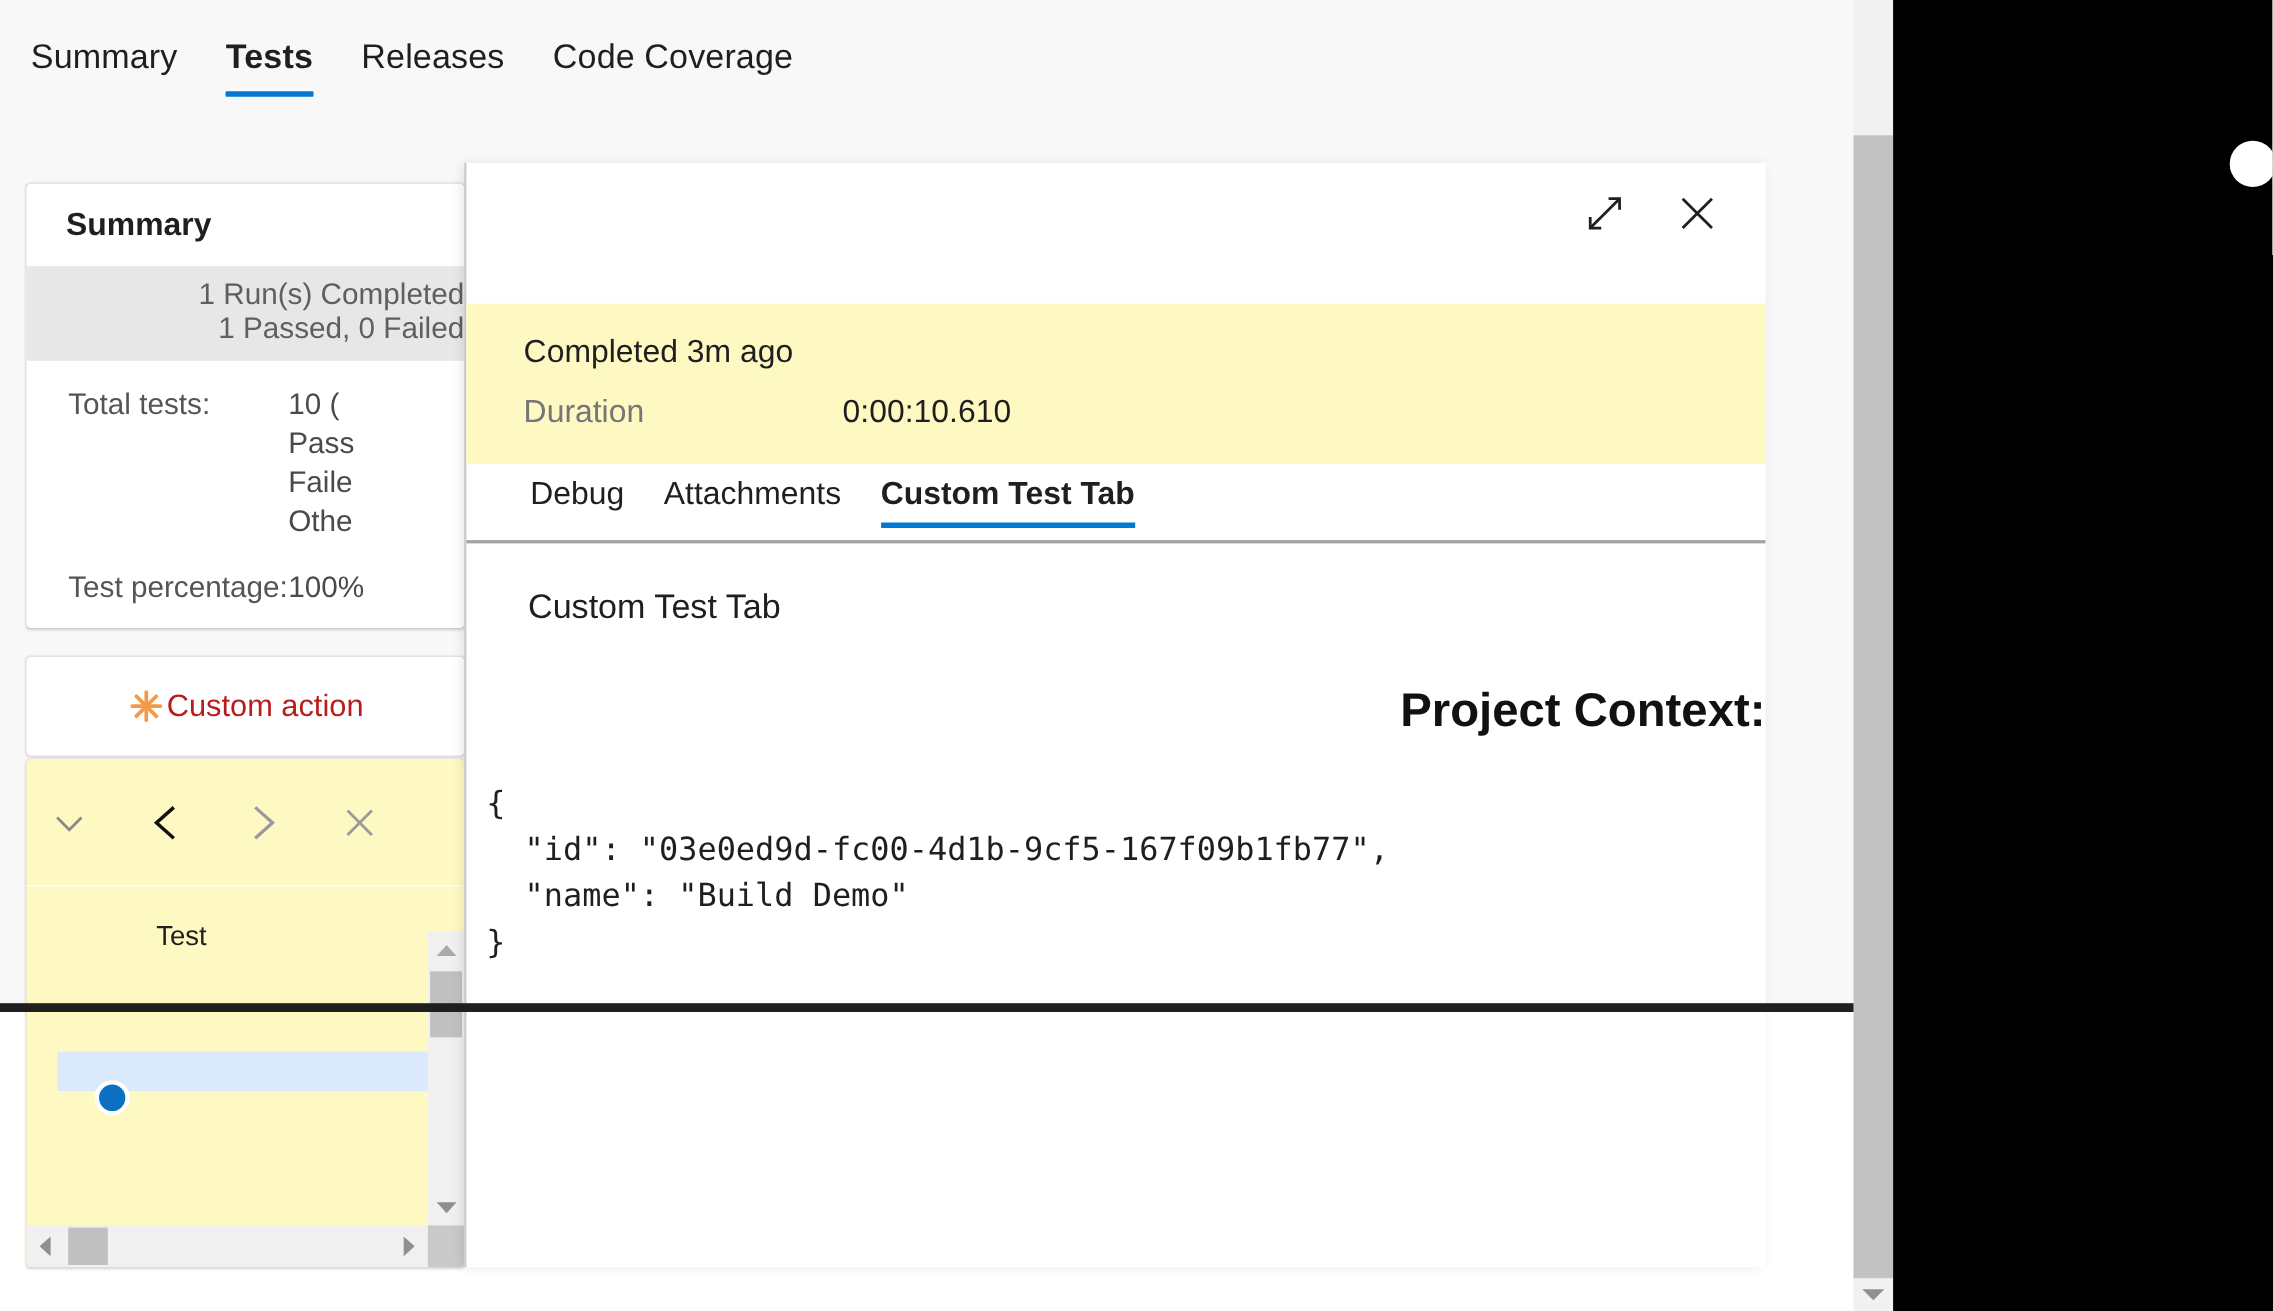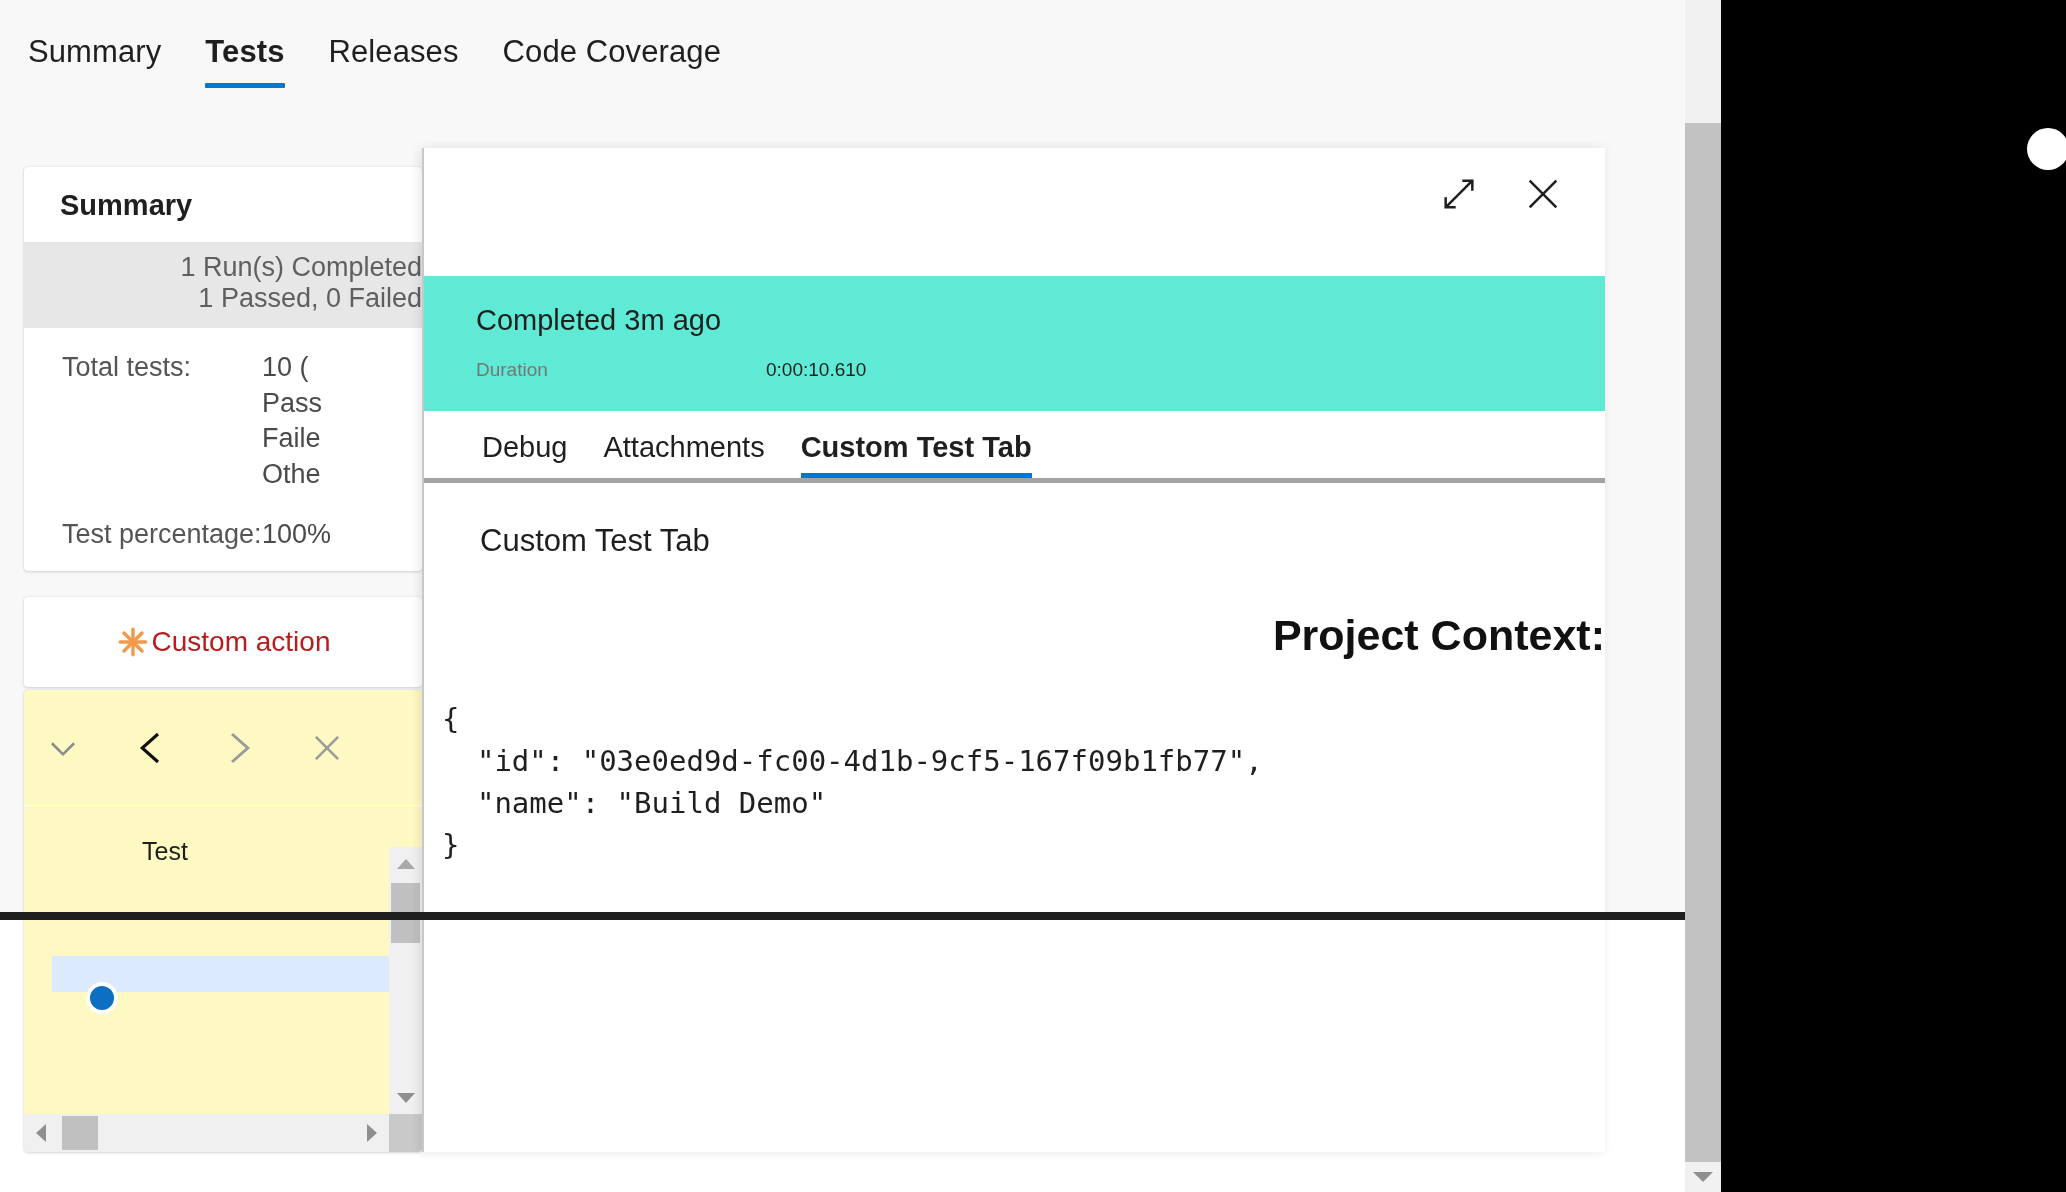--- a/index.html
+++ b/index.html
@@ -111,30 +111,30 @@
     position: absolute; left: 422px; top: 148px; width: 1183px; height: 1004px;
     background: #ffffff;
     border-left: 2px solid #c8c8c8;
     box-shadow: -2px 0 10px rgba(0,0,0,.10);
   }
   .modal-header { position: relative; height: 128px; }
   .modal-actions { position: absolute; right: 40px; top: 24px; display: flex; gap: 40px; }
   .mh-btn { width: 44px; height: 44px; display: flex; align-items: center; justify-content: center; cursor: pointer; }
 
   .modal-info {
-    background: #5eead4; padding: 28px 0 30px 0;
+    background: #fef9c3; padding: 28px 0 30px 0;
   }
   .info-status { font-size: 29px; color: #1f1f1f; padding-left: 52px; margin-bottom: 22px; }
-  .info-duration { display: flex; font-size: 19px; padding-left: 52px; }
+  .info-duration { display: flex; font-size: 29px; padding-left: 52px; }
   .info-duration .k { width: 290px; color: #767676; }
   .info-duration .v { color: #1f1f1f; }
 
   .modal-tabs {
-    display: flex; align-items: flex-end; padding-left: 40px; height: 72px;
-    border-bottom: 5px solid #a3a3a3;
+    display: flex; align-items: center; padding-left: 40px; height: 72px;
+    border-bottom: 3px solid #a3a3a3;
   }
   .mtab {
     position: relative; font-size: 29px; color: #1f1f1f;
     padding: 0 18px 14px 18px; cursor: pointer; white-space: nowrap;
   }
   .mtab.active { font-weight: bold; }
   .mtab.active::after {
     content: ""; position: absolute; left: 18px; right: 18px; bottom: 0;
     height: 5px; background: #0078d4;
   }

